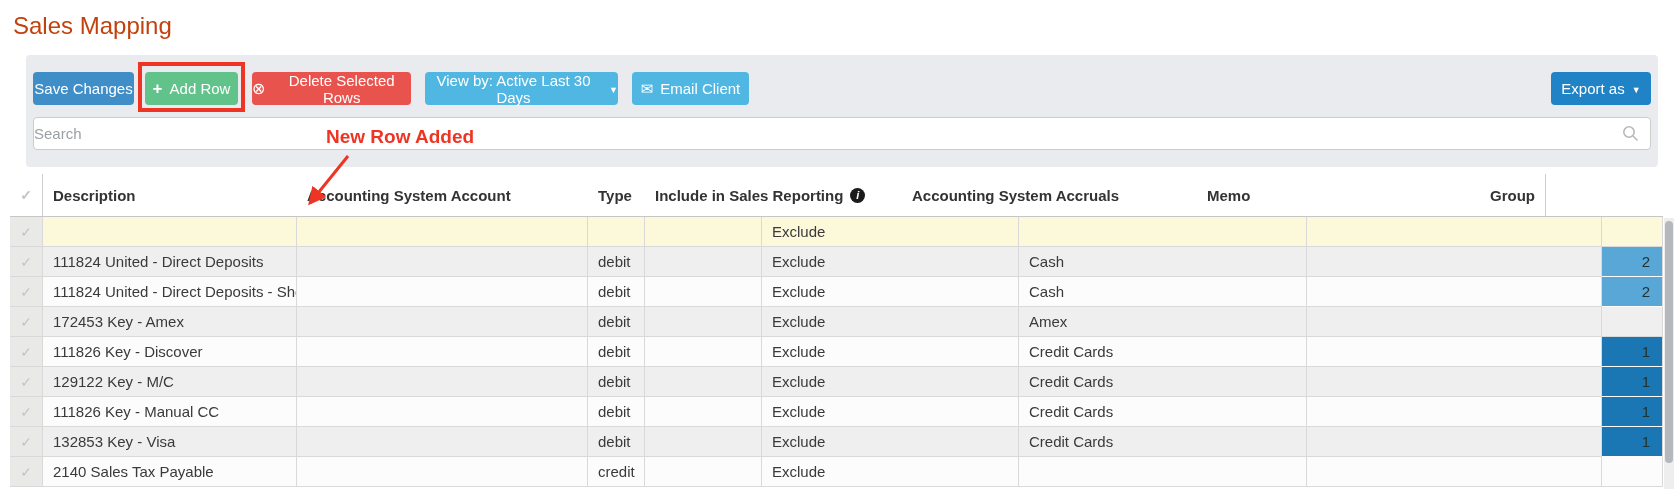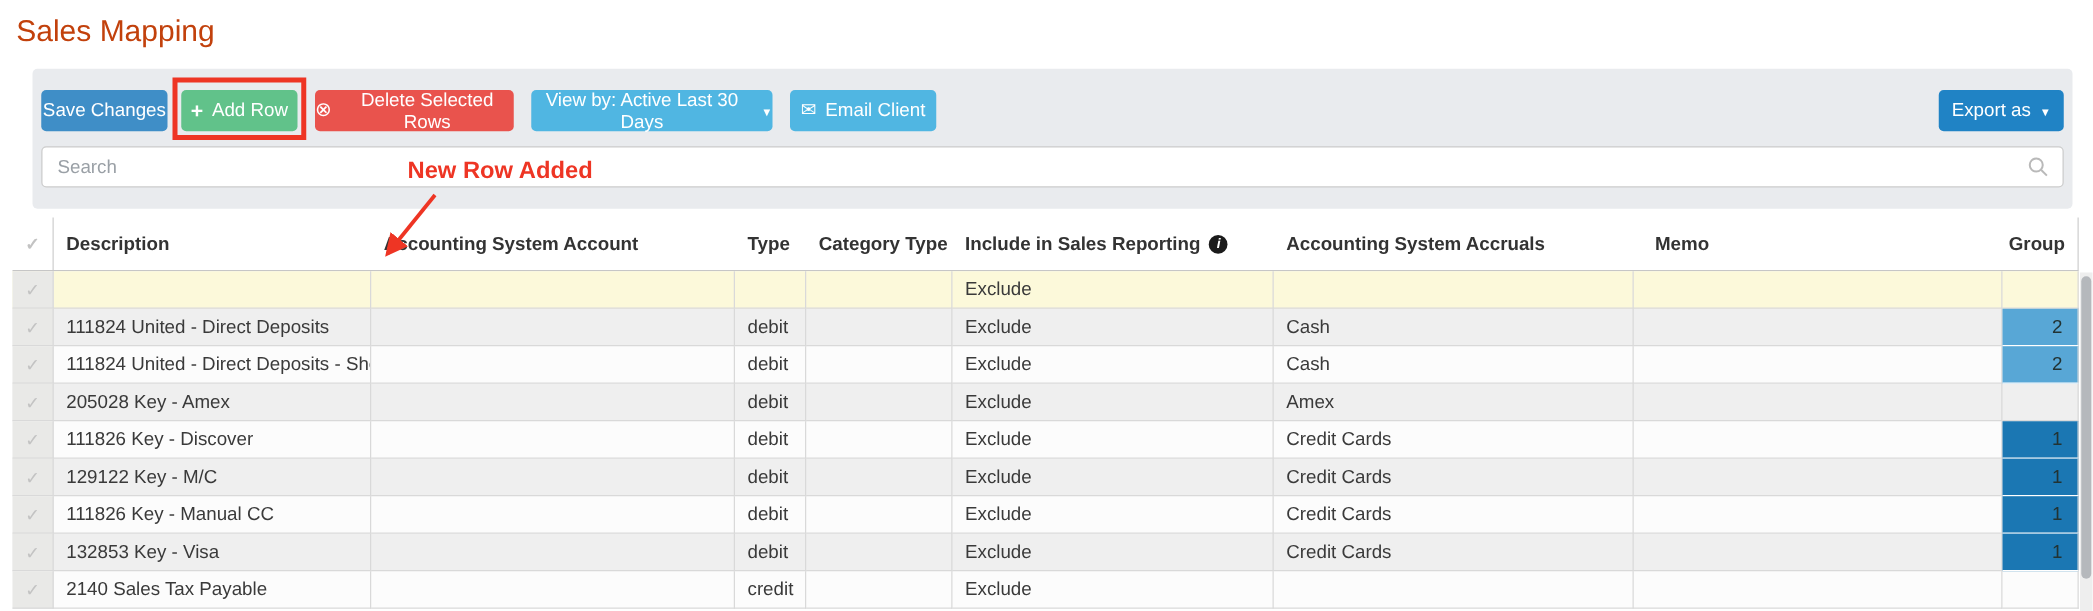--- a/index.html
+++ b/index.html
@@ -23,21 +23,21 @@
   .caret { font-size:9px; position:relative; top:1px; }
   .plus-glyph { font-size:17px; font-weight:bold; line-height:1; }
   .circle-x-glyph { font-size:16px; line-height:1; }
   .envelope-glyph { font-size:15px; line-height:1; }
 
   .red-rect { position:absolute; left:112px; top:7px; width:107px; height:50px;
               border:4px solid var(--annotation); z-index:5; pointer-events:none; }
 
   .search-wrap { position:absolute; left:7px; top:62px; width:1618px; height:33px; }
   .search-input { width:100%; height:100%; border:1px solid #cccccc; border-radius:4px;
-                  padding-left:12px; font-size:15px; color:#b91c1c;
+                  font-size:15px; color:#b91c1c;
                   font-family:"Liberation Sans", sans-serif; }
   .search-input::placeholder { color:#9aa0a6; }
   .search-icon { position:absolute; right:12px; top:8px; }
 
   
   .annotation-text { position:absolute; left:326px; top:126px; font-size:19px; font-weight:bold;
                      color:var(--annotation); z-index:6; }
   .annotation-arrow { position:absolute; left:290px; top:150px; z-index:6; }
 
   
@@ -136,21 +136,20 @@
 </svg>
 
 <div class="table">
   <div class="hrow">
     <div class="hcell col-check">
       <span class="check">✓</span>
     </div>
     <div class="hcell col-desc">Description</div>
     <div class="hcell col-acct">Accounting System Account</div>
     <div class="hcell col-type">Type</div>
-    <div class="hcell col-cat">Category Type</div>
     <div class="hcell col-inc">
       <span>Include in Sales Reporting</span>
       <span class="info-icon">i</span>
     </div>
     <div class="hcell col-accr">Accounting System Accruals</div>
     <div class="hcell col-memo">Memo</div>
     <div class="hcell col-group">Group</div>
   </div>
   <div>
       <div class="trow new-row">
@@ -189,21 +188,21 @@
         <div class="tcell col-cat"></div>
         <div class="tcell col-inc">Exclude</div>
         <div class="tcell col-memo">Cash</div>
         <div class="tcell col-accr"></div>
         <div class="tcell col-group group-filled" style="background: rgb(88, 167, 214);">2</div>
       </div>
       <div class="trow">
         <div class="tcell col-check">
           <span class="check">✓</span>
         </div>
-        <div class="tcell col-desc">205028 Key - Amex</div>
+        <div class="tcell col-desc">172453 Key - Amex</div>
         <div class="tcell col-acct"></div>
         <div class="tcell col-type">debit</div>
         <div class="tcell col-cat"></div>
         <div class="tcell col-inc">Exclude</div>
         <div class="tcell col-memo">Amex</div>
         <div class="tcell col-accr"></div>
         <div class="tcell col-group"></div>
       </div>
       <div class="trow">
         <div class="tcell col-check">

